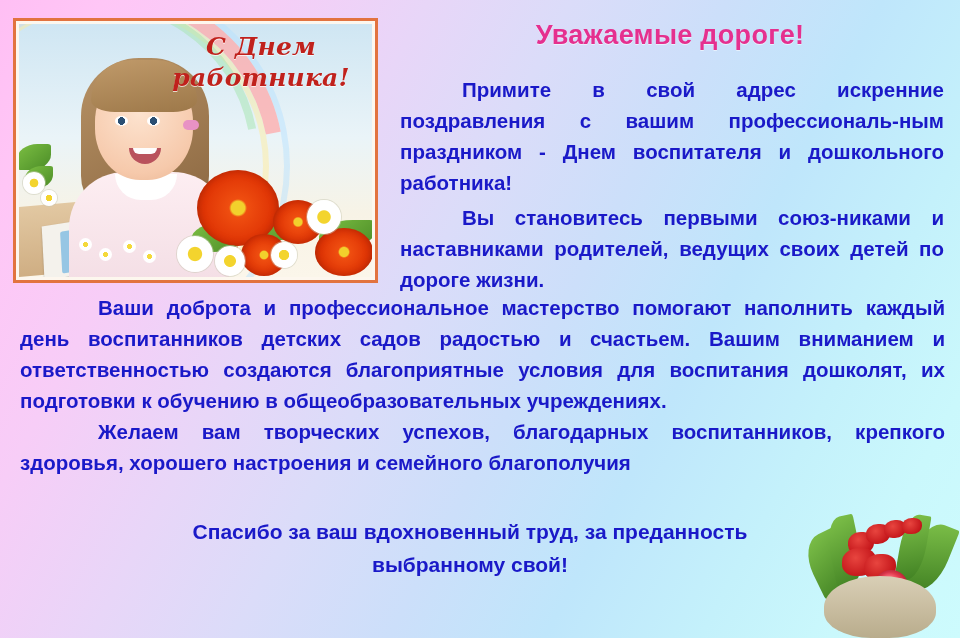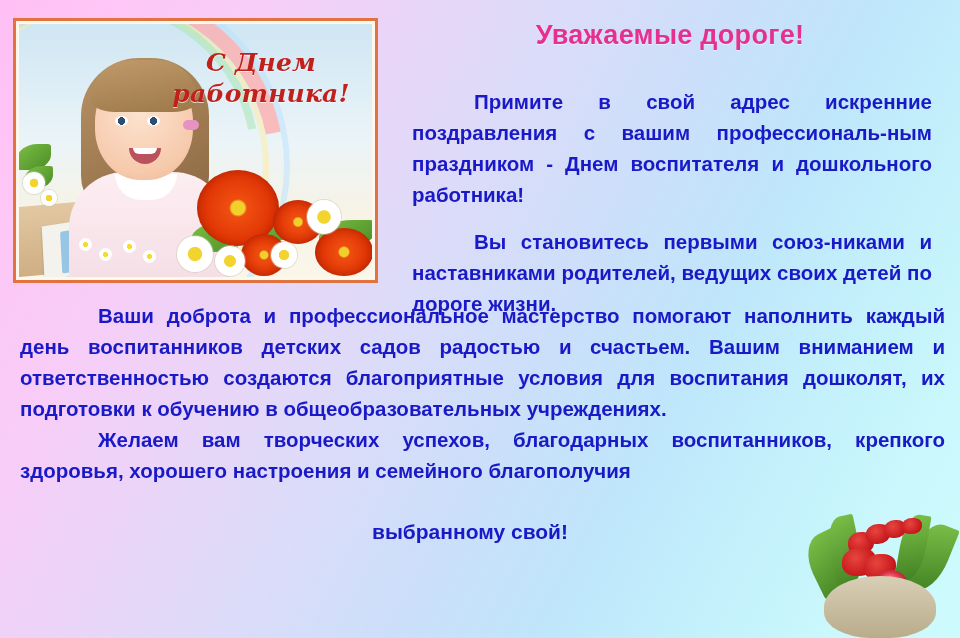--- a/index.html
+++ b/index.html
@@ -215,21 +215,21 @@
     box-shadow: 0 0 0 1px rgba(200,200,180,.5);
   }
   .leaf {
     position: absolute;
     background: linear-gradient(140deg,#7cbf43 0%, #4b8c27 100%);
     border-radius: 60% 10% 60% 10%;
   }
   .card-script {
     position: absolute;
     right: 8px;
-    top: 24px;
+    top: 8px;
     width: 206px;
     text-align: center;
     color: #c0211c;
     font-family: "DejaVu Serif", serif;
     font-style: italic;
     font-weight: bold;
     font-size: 25px;
     line-height: 1.22;
     text-shadow: 0 1px 0 rgba(255,255,255,.7);
     letter-spacing: .2px;
@@ -255,34 +255,33 @@
     left: 396px;
     top: 70px;
     width: 552px;
     color: #1a19c8;
     font-size: 20.5px;
     font-weight: bold;
     line-height: 31px;
     text-align: justify;
     text-justify: inter-word;
   }
-  .col-text p { margin: 16px; text-indent: 62px; }
+  .col-text p { margin: 4px; text-indent: 62px; }
 
   .full-text {
     position: absolute;
     left: 20px;
     top: 292px;
     width: 925px;
     color: #1a19c8;
     font-size: 20.5px;
     font-weight: bold;
     line-height: 31px;
     text-align: justify;
     text-justify: inter-word;
-    margin-top: 8px;
   }
   .full-text p { margin: 0; text-indent: 78px; }
 
   .closing {
     position: absolute;
     left: 20px;
     top: 515px;
     width: 900px;
     color: #1a19c8;
     font-size: 21px;
@@ -393,20 +392,21 @@
     <p><span>Примите в свой адрес искренние поздравления с вашим профессиональ-ным праздником - Днем воспитателя и дошкольного работника!</span></p>
     <p><span>Вы становитесь первыми союз-никами и наставниками родителей, ведущих своих детей по дороге жизни.</span></p>
   </div>
 
   <div class="full-text">
     <p><span>Ваши доброта и профессиональное мастерство помогают наполнить каждый день воспитанников детских садов радостью и счастьем. Вашим вниманием и ответственностью создаются благоприятные условия для воспитания дошколят, их подготовки к обучению в общеобразовательных учреждениях.</span></p>
     <p><span>Желаем вам творческих успехов, благодарных воспитанников, крепкого здоровья, хорошего настроения и семейного благополучия</span></p>
   </div>
 
   <div class="closing">
+    <div>Спасибо за ваш вдохновенный труд, за преданность</div>
     <div>выбранному свой!</div>
   </div>
 
   <div class="bouquet">
     <div class="bq-leaf" style="left:2px;   bottom:44px; width:40px; height:62px; transform:rotate(-26deg);"></div>
     <div class="bq-leaf" style="left:22px;  bottom:52px; width:30px; height:70px; transform:rotate(-12deg);"></div>
     <div class="bq-leaf" style="right:8px;  bottom:46px; width:36px; height:70px; transform:rotate(22deg);"></div>
     <div class="bq-leaf" style="right:30px; bottom:58px; width:26px; height:66px; transform:rotate(10deg);"></div>
 
     <div class="bq-glad" style="left:40px; bottom:84px; width:26px; height:22px;"></div>

